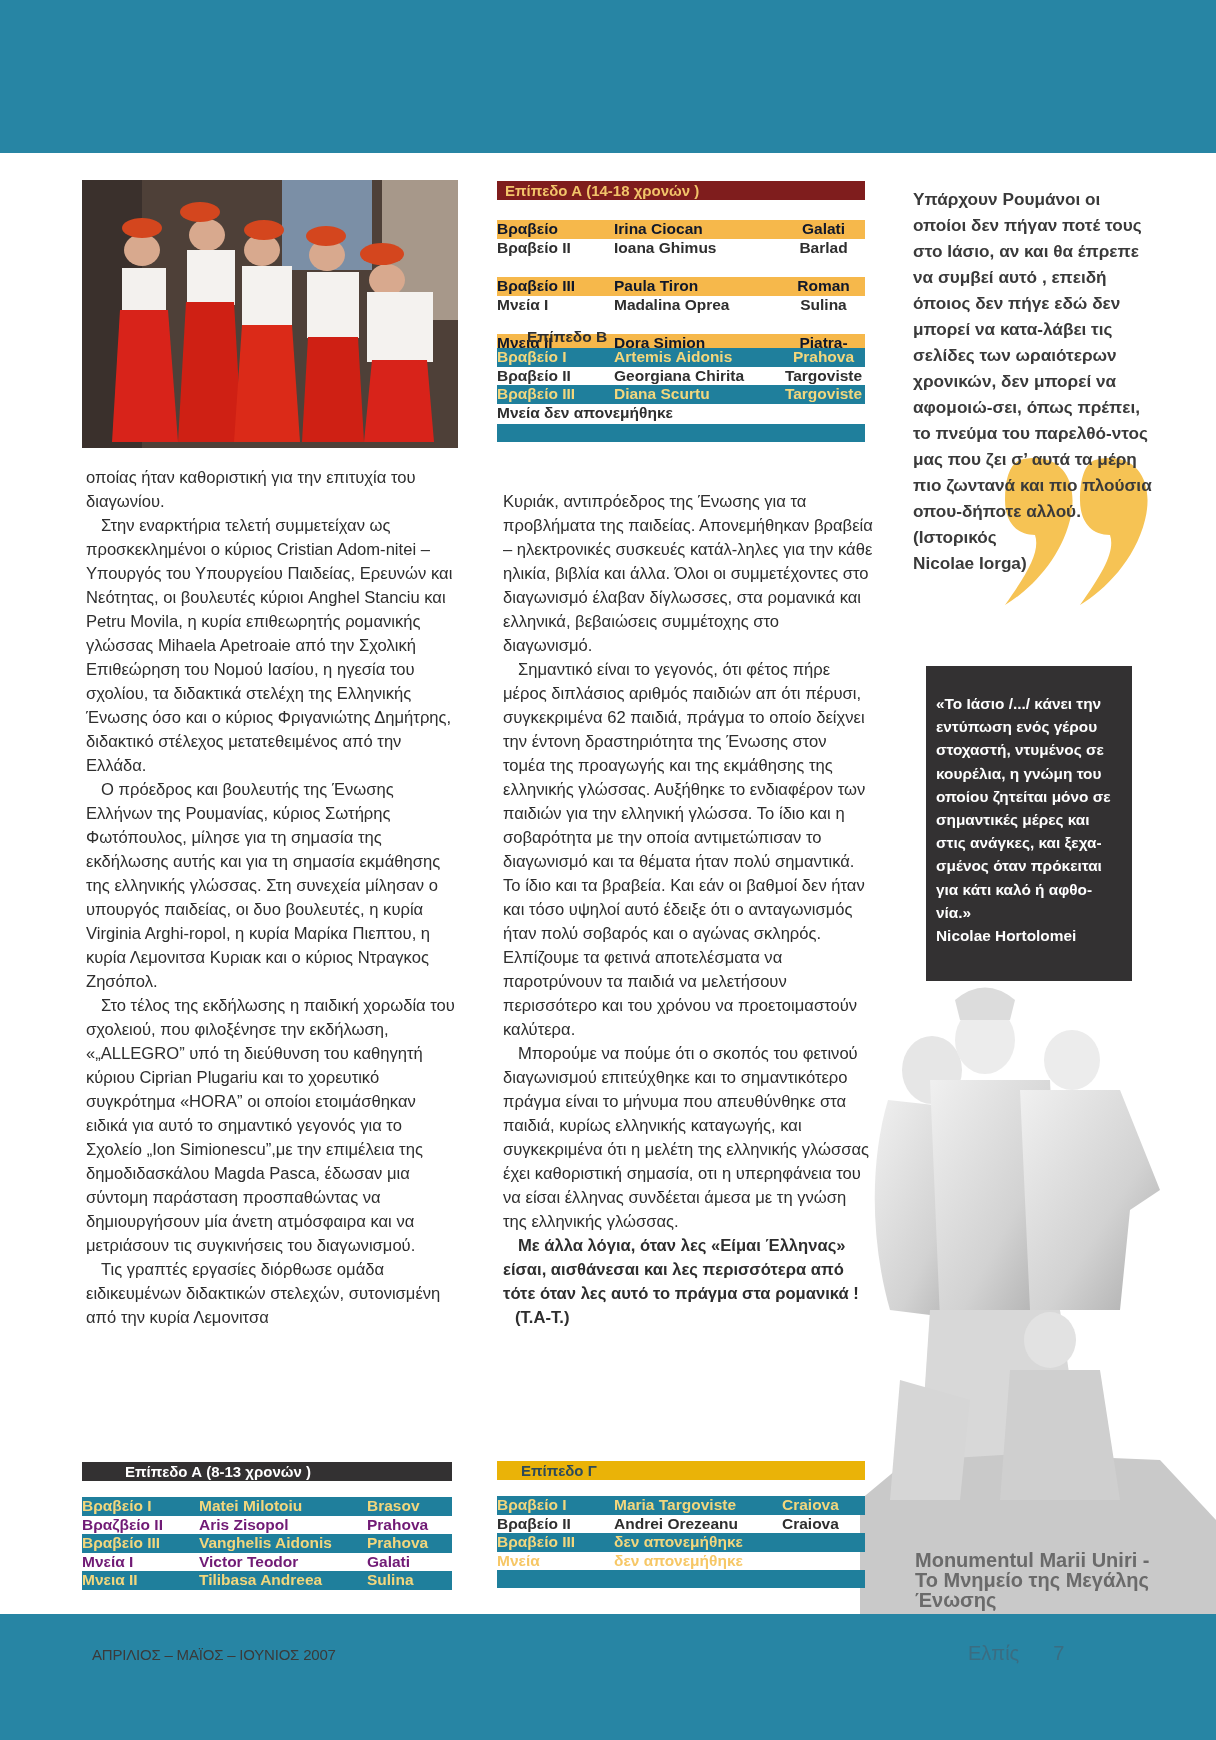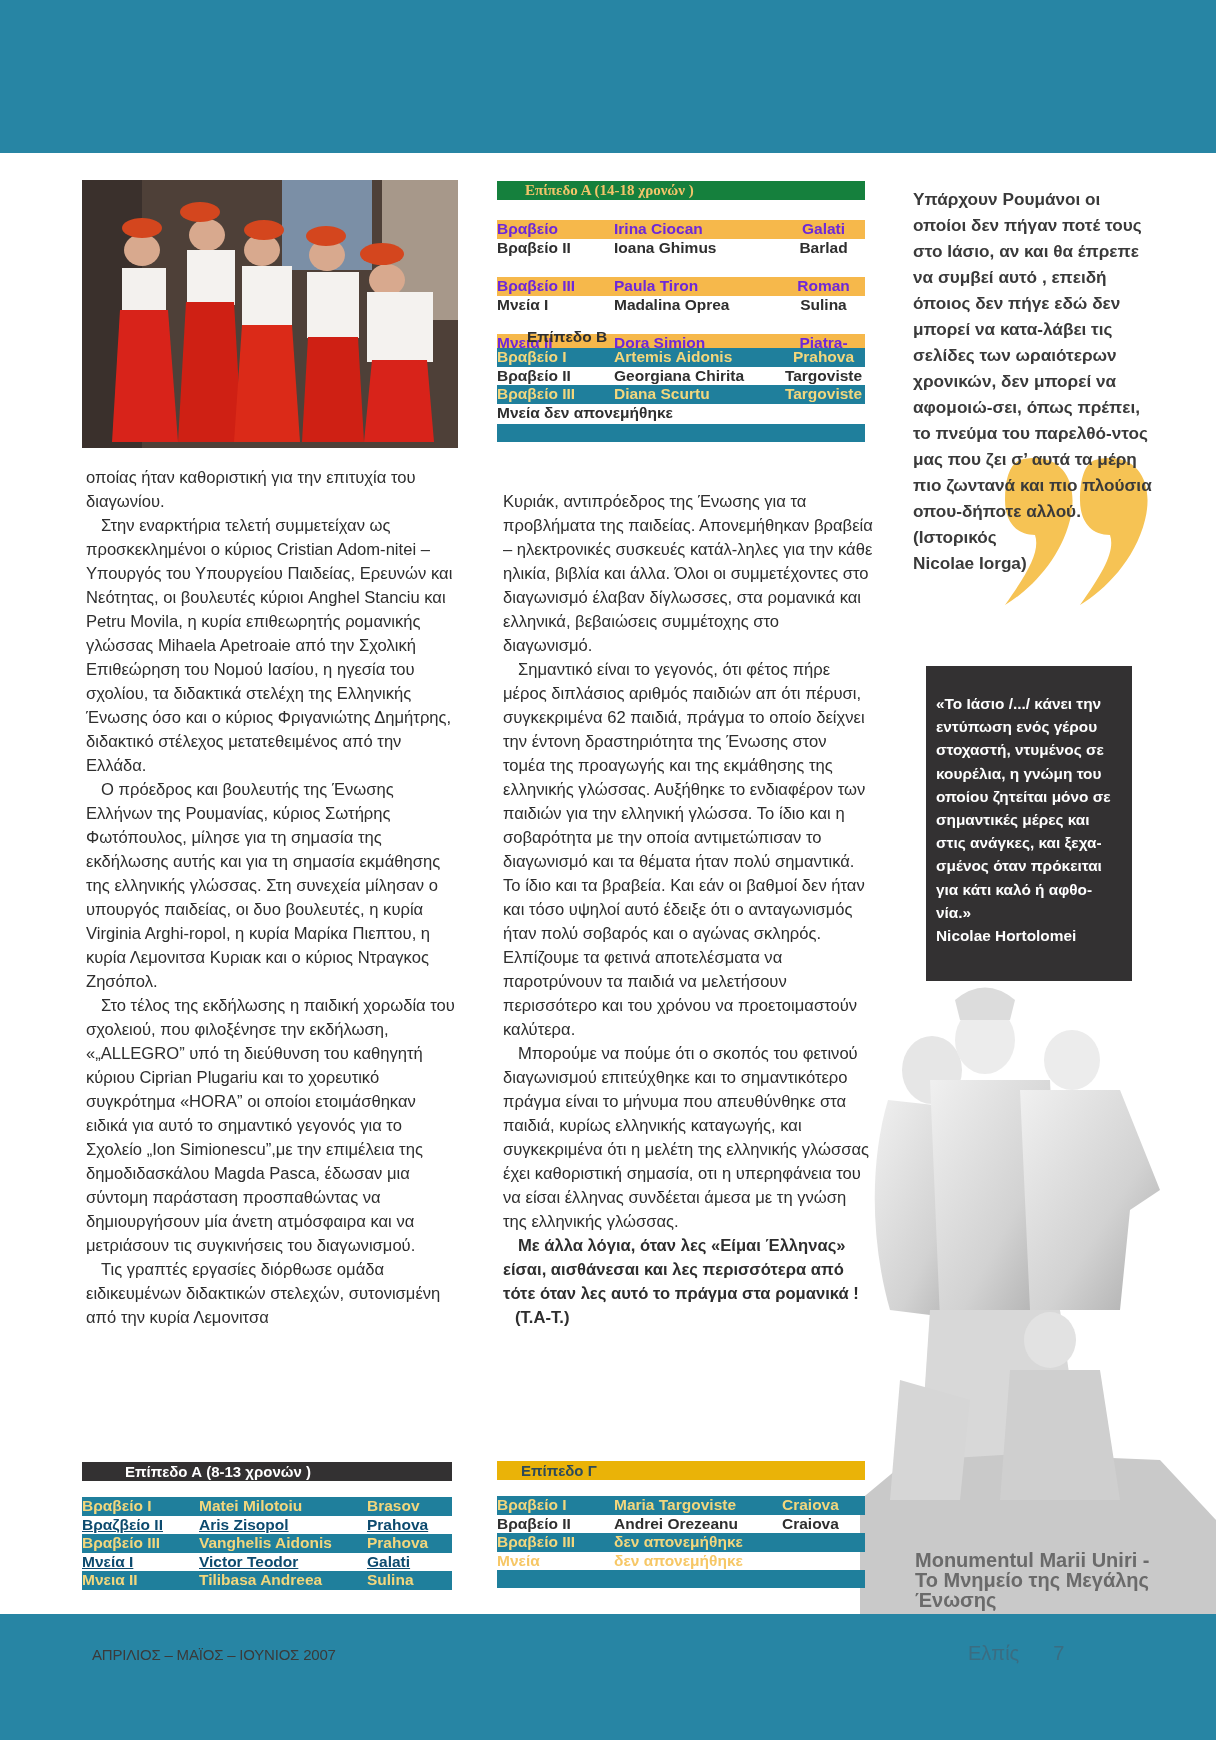--- a/index.html
+++ b/index.html
@@ -29,36 +29,36 @@
   
   .award { position: absolute; font-weight: bold; font-size: 15.5px; }
   .award .title-bar { height: 19px; line-height: 19px; padding-left: 8px; font-size: 15px; margin-bottom: 16px; }
   .award .row { display: flex; height: 18.5px; line-height: 18.5px; }
   .award .row .c1 { width: 117px; }
   .award .row .c2 { width: 168px; }
   .award .row .c3 { flex: 1; }
   .award .end-bar { height: 18px; }
 
   .t-a1418 { left: 497px; top: 181px; width: 368px; }
-  .t-a1418 .title-bar { background: #15803d; color: #f2c46a; padding-left: 28px; font-family: Liberation Serif, serif; }
-  .t-a1418 .row.hl { background: #f6b84b; color: #6d28d9; margin-top: 20px; }
+  .t-a1418 .title-bar { background: #7f1d1d; color: #f2c46a; padding-left: 8px; }
+  .t-a1418 .row.hl { background: #f6b84b; color: #0f172a; margin-top: 20px; }
   .t-a1418 .row.plain { color: #2e2e2e; }
   .t-a1418 .row .c3 { text-align: center; }
 
   .t-b { left: 497px; top: 326px; width: 368px; }
   .t-b .subhead { height: 22px; line-height: 22px; padding-left: 30px; color: #2e2e2e; font-size: 15.5px; }
   .t-b .row.hl { background: #1f7f9c; color: #f3d77d; }
   .t-b .row.plain { color: #2e2e2e; }
   .t-b .row .c3 { text-align: center; }
   .t-b .end-bar { background: #1f7f9c; height: 18px; margin-top: 2px; }
 
   .t-a813 { left: 82px; top: 1462px; width: 370px; }
   .t-a813 .title-bar { background: #333132; color: #ffffff; padding-left: 43px; }
   .t-a813 .row.hl { background: #1f7f9c; color: #f3d77d; }
-  .t-a813 .row.plain { color: #0c4a6e; text-decoration: underline; }
+  .t-a813 .row.plain { color: #701a75; }
 
   .t-g { left: 497px; top: 1461px; width: 368px; }
   .t-g .title-bar { background: #eab308; color: #2d4a5a; padding-left: 24px; }
   .t-g .row.hl { background: #1f7f9c; color: #f3d77d; }
   .t-g .row.plain { color: #2e2e2e; }
   .t-g .row.pale { color: #f6c766; }
   .t-g .end-bar { background: #1f7f9c; }
 
   
   .quote { position: absolute; left: 913px; top: 186px; width: 240px; font-weight: bold; font-size: 17.2px; line-height: 26px; color: #3a3a3a; z-index: 2; }

